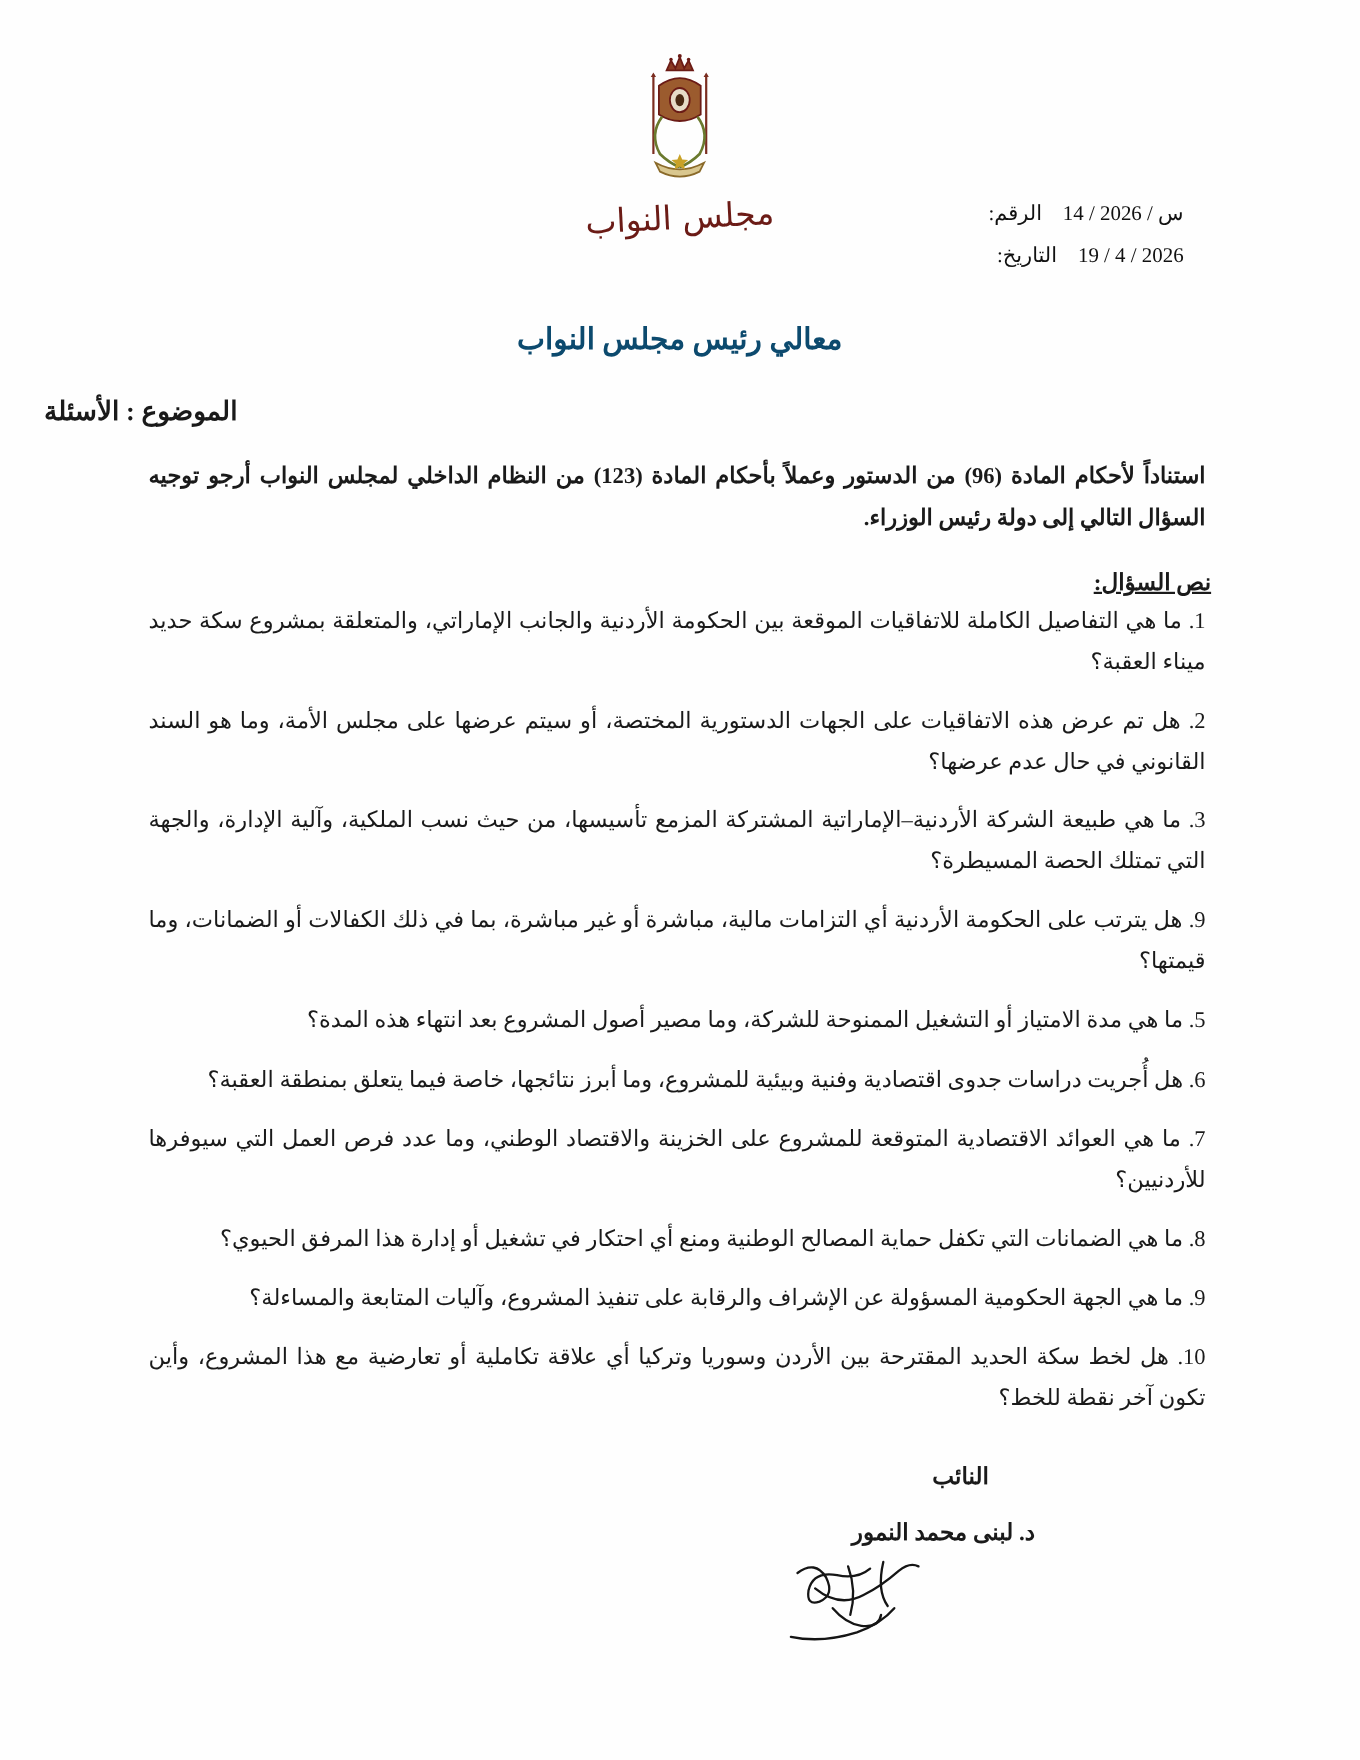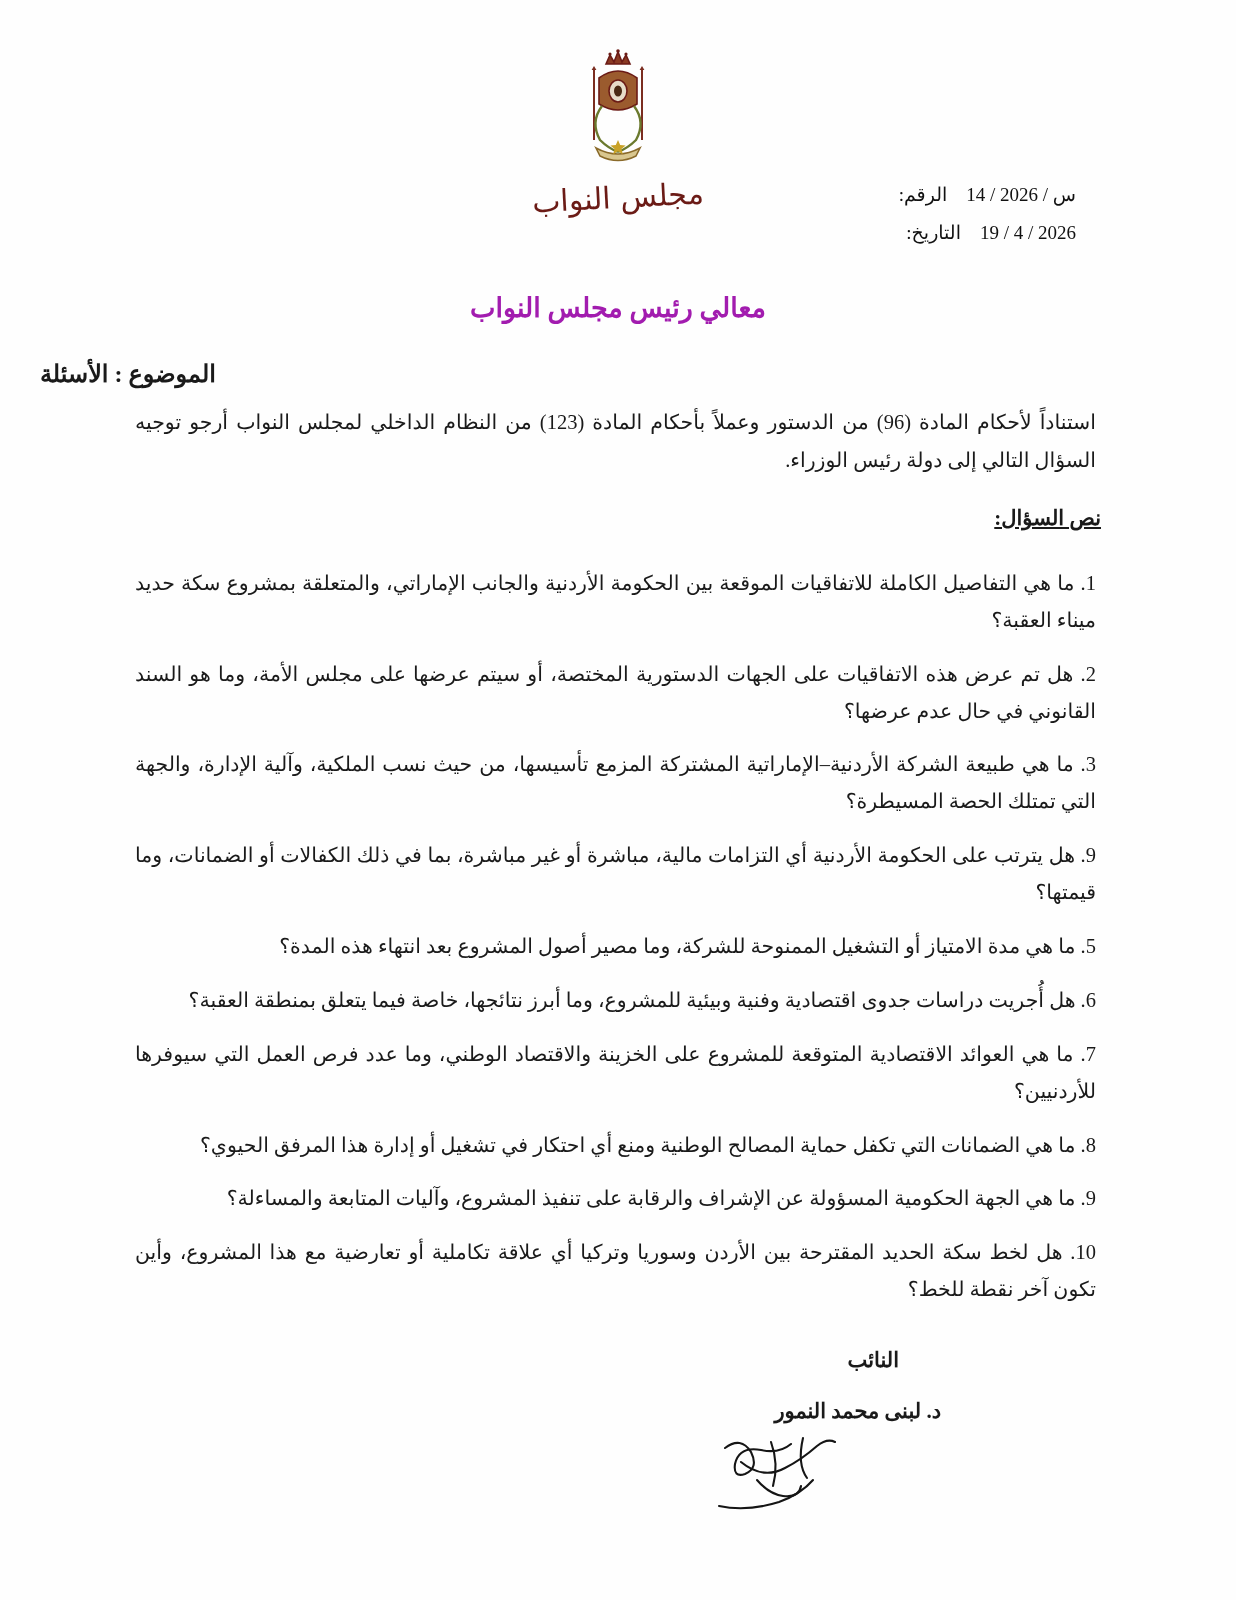--- a/index.html
+++ b/index.html
@@ -67,45 +67,46 @@
   .meta .row { white-space: nowrap; }
   .meta .lbl { font-weight: 400; }
   .meta .val { unicode-bidi: embed; direction: ltr; display:inline-block; }
 
   
   .doc-title {
     text-align: center;
     font-size: 27px;
     font-weight: bold;
     margin: 34px 0 0 0;
-    color: #a21caf;
+    color: #0c4a6e;
     font-family: "Liberation Serif", serif;
   }
   .subject {
     margin: 36px 140px 0 0;
     font-size: 24px;
     font-weight: bold;
     text-align: left;
   }
   .para {
-    margin: 16px 100px 0 95px;
+    margin: 26px 100px 0 95px;
     font-size: 20.5px;
     line-height: 1.85;
     text-align: justify;
     text-align-last: right;
+    font-weight: bold;
   }
   .section-label {
     margin: 26px 95px 0 0;
     font-size: 21px;
     text-align: right;
     text-decoration: underline;
     font-weight: 600;
   }
   .qlist {
-    margin: 34px 100px 0 95px;
+    margin: 5px 100px 0 95px;
     padding: 0;
     list-style: none;
   }
   .qlist li {
     font-size: 20.5px;
     line-height: 1.8;
     margin-bottom: 17px;
     text-align: justify;
     text-align-last: right;
   }

